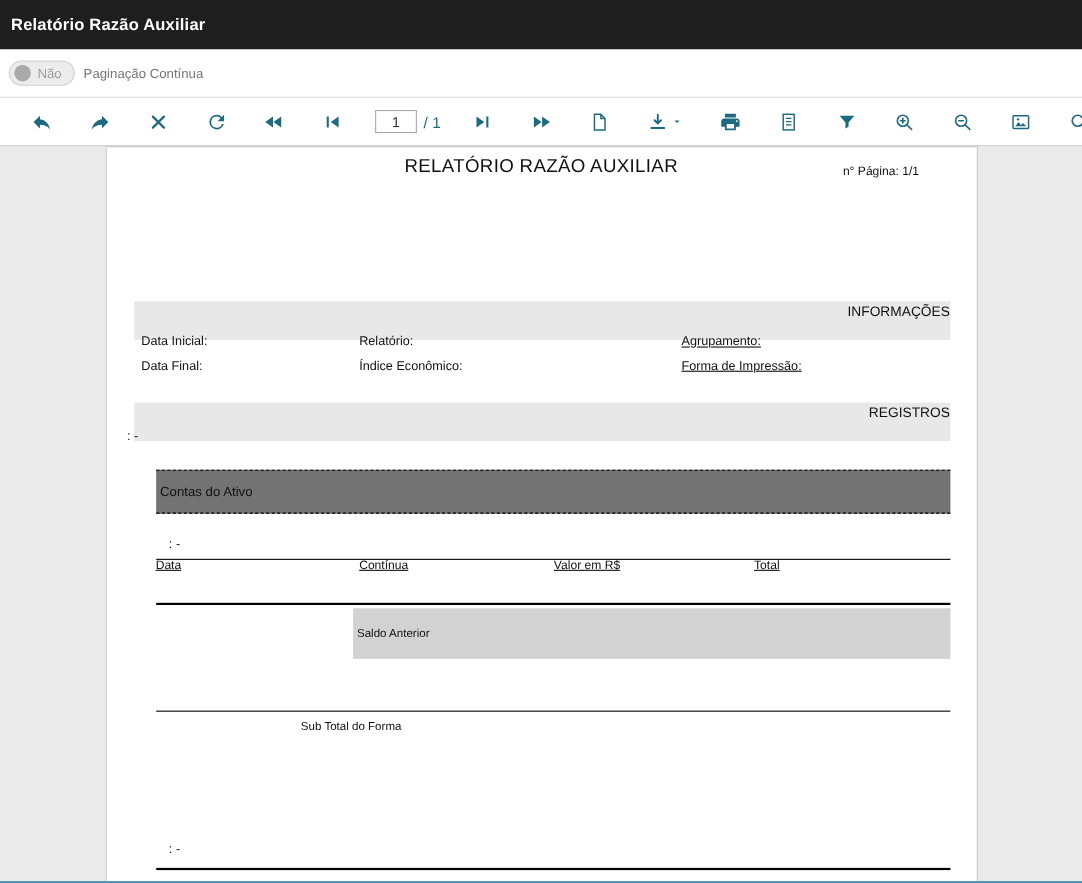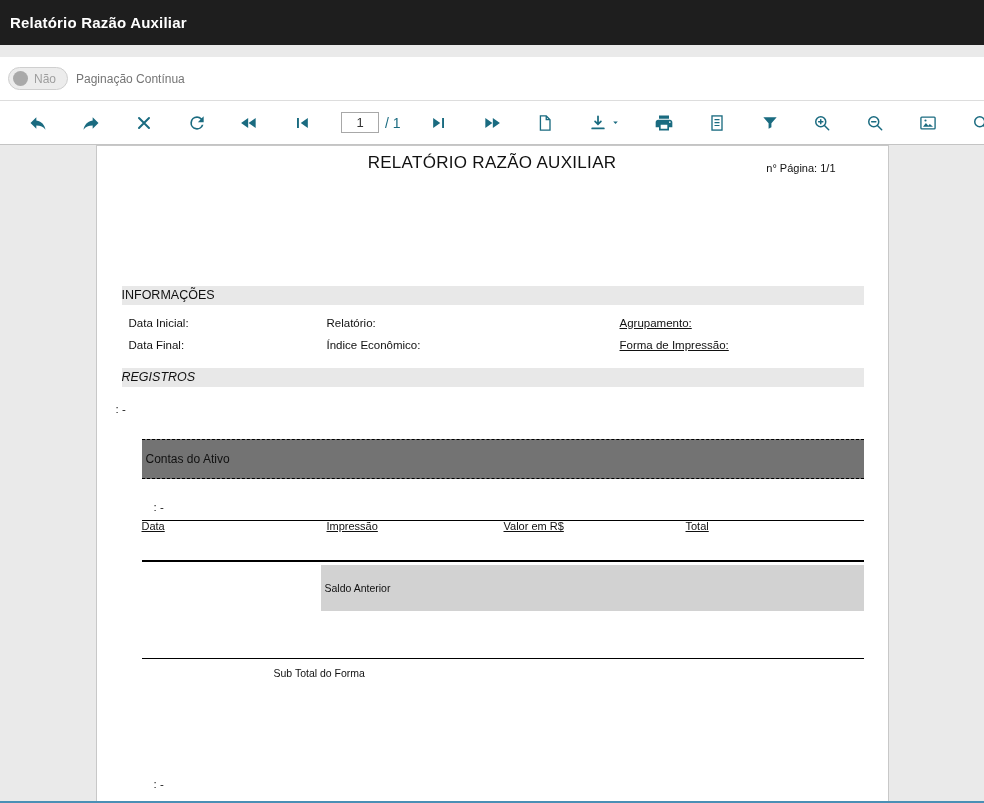--- a/index.html
+++ b/index.html
@@ -14,21 +14,21 @@
   
   .titlebar {
     height:45px; background:#1e1e1e; color:#fff;
     display:flex; align-items:center; padding-left:10px;
   }
   .titlebar span { font-size:15px; font-weight:bold; letter-spacing:.2px; }
 
   
   .options-bar {
     height:44px; background:#fff; border-bottom:1px solid #ddd;
-    display:flex; align-items:center; padding-left:8px; gap:8px;margin-top:12px;
+    display:flex; align-items:center; padding-left:8px; gap:8px;
   }
   .toggle {
     height:23px; border-radius:12px; background:#ececec; border:1px solid #cfcfcf;
     display:inline-flex; align-items:center; gap:6px; padding:0 11px 0 4px; cursor:pointer;
   }
   .toggle .knob { width:15px; height:15px; border-radius:50%; background:#a9a9a9; }
   .toggle .toggle-label { font-size:12px; color:#9e9e9e; }
   .opt-label { font-size:12px; color:#757575; }
 
   
@@ -57,25 +57,25 @@
     width:793px; height:100%; background:#fff; border:1px solid #c8c8c8; border-bottom:none;
     position:relative; font-size:11.5px;
   }
   .rpt-title {
     position:absolute; top:7px; left:0; width:100%; text-align:center;
     font-size:17px; letter-spacing:.3px;
   }
   .page-indicator { position:absolute; top:16px; right:52px; font-size:11px; }
 
   .sec-bar {
-    position:absolute; left:25px; width:742px; height:19px; background:#e8e8e8;
-    text-align:left; font-size:12.5px; line-height:19px;
+    position:absolute; left:25px; width:742px; height:35px; background:#e8e8e8;
+    text-align:right; font-size:12.5px; line-height:19px;
   }
   .sec-info { top:140px; }
-  .sec-reg  { top:222px;font-style:italic; }
+  .sec-reg  { top:232px; }
 
   .fld { position:absolute; font-size:11.5px; white-space:nowrap; }
   .r1 { top:171px; } .r2 { top:193px; }
   .c1 { left:32px; } .c2 { left:230px; } .c3 { left:523px;text-decoration:underline; }
 
   .ph { position:absolute; font-size:11.5px; }
   .ph-top { top:257px; left:19px; }
   .ph-g1  { top:355px; left:57px; }
   .ph-g2  { top:632px; left:57px; }
 
@@ -239,21 +239,21 @@
     <div class="sec-bar sec-reg">REGISTROS</div>
 
     <div class="ph ph-top">: -</div>
 
     <div class="group-bar g1">Contas do Ativo</div>
 
     <div class="ph ph-g1">: -</div>
     <div class="hline line-1"></div>
 
     <div class="th th-data">Data</div>
-    <div class="th th-hist">Impressão</div>
+    <div class="th th-hist">Contínua</div>
     <div class="th th-valor">Valor em R$</div>
     <div class="th th-saldo">Total</div>
     <div class="hline line-2"></div>
 
     <div class="saldo-block">Saldo Anterior</div>
 
     <div class="hline line-3"></div>
     <div class="subtotal">Sub Total do Forma</div>
 
 

